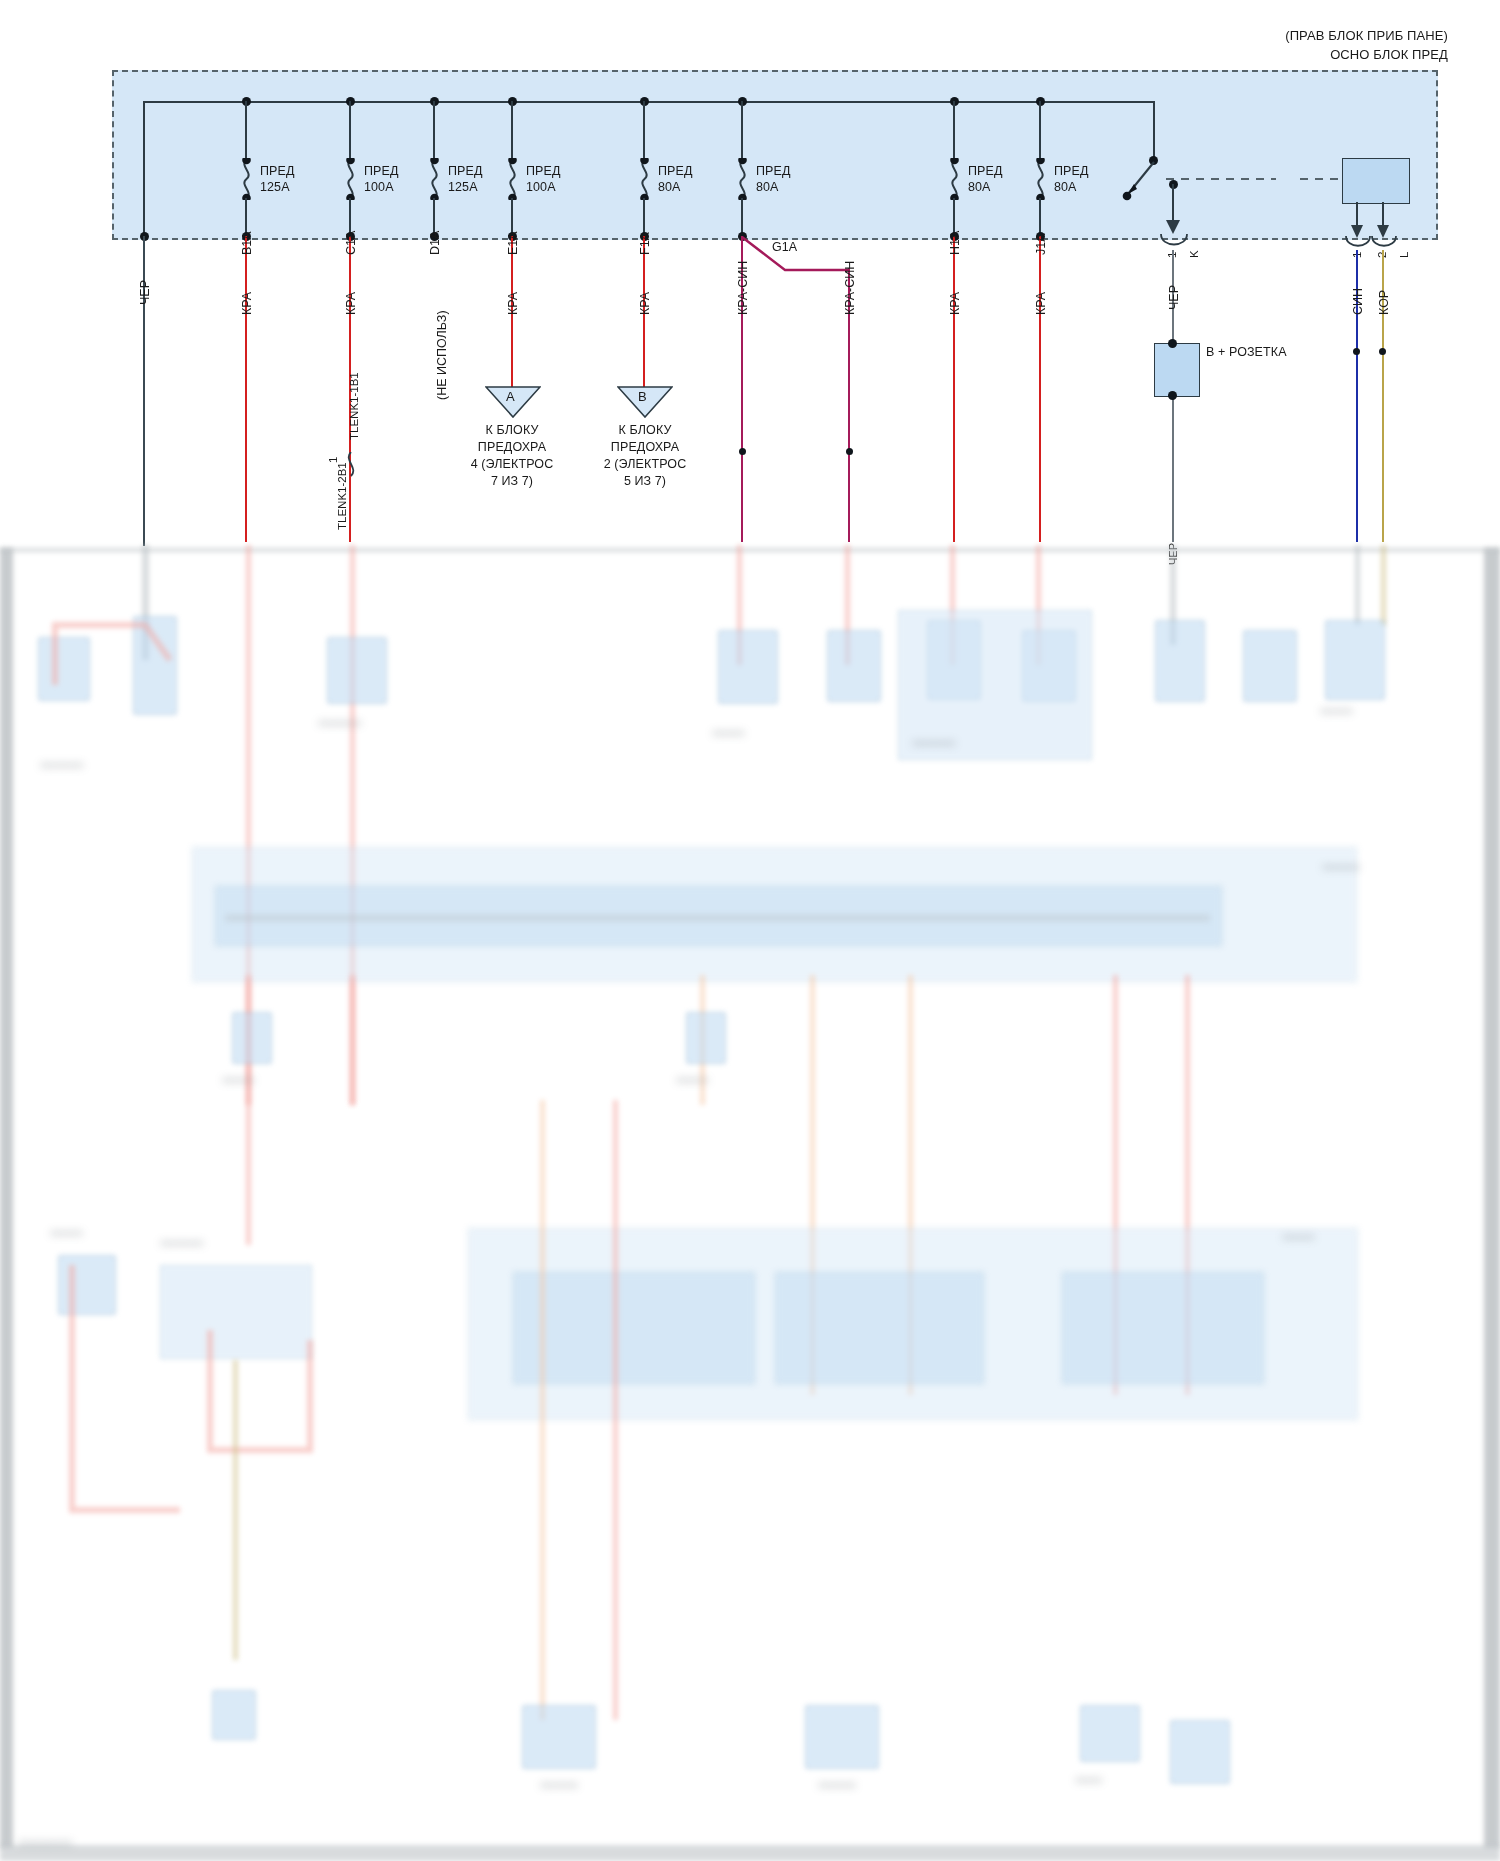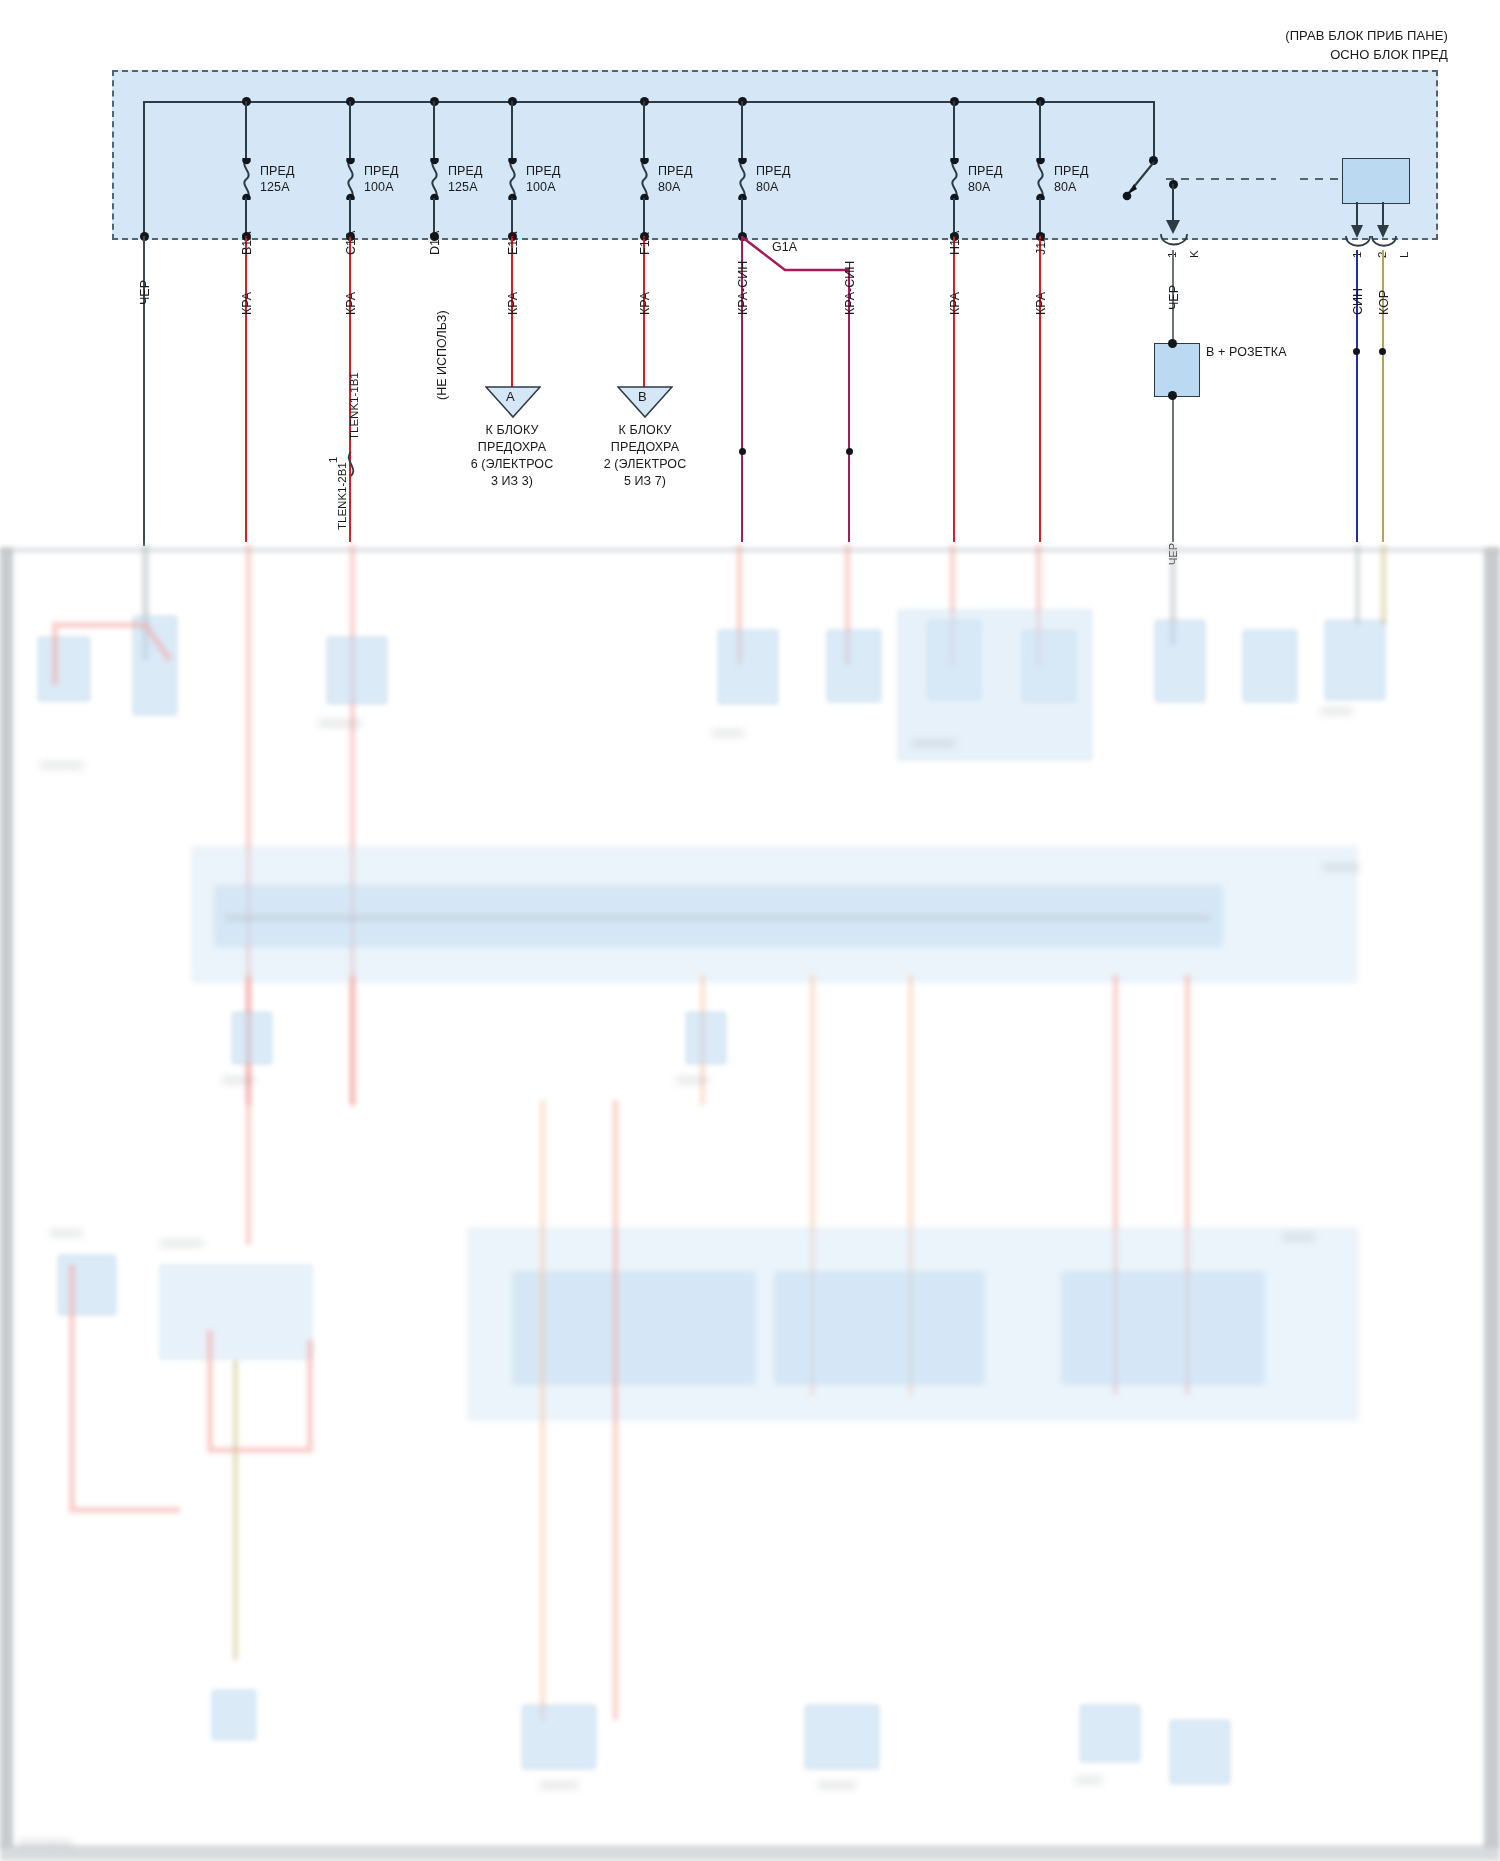--- a/index.html
+++ b/index.html
@@ -158,22 +158,22 @@
     <div class="vtxt" style="left:506px;top:315px;">КРА</div>
 
     <div class="trisvg" style="left:485px;top:386px;">
       <svg width="56" height="32" viewBox="0 0 56 32">
         <polygon points="1,1 55,1 28,31" fill="#d5e7f7" stroke="#2d3b44" stroke-width="1.6"></polygon>
       </svg>
     </div>
     <div class="txt" style="left:506px;top:389px;font-size:13px;">A</div>
     <div class="txt ctr" style="left:441px;top:423px;width:142px;">К БЛОКУ</div>
     <div class="txt ctr" style="left:441px;top:440px;width:142px;">ПРЕДОХРА</div>
-    <div class="txt ctr" style="left:441px;top:457px;width:142px;">6 (ЭЛЕКТРОС</div>
-    <div class="txt ctr" style="left:441px;top:474px;width:142px;">3 ИЗ 3)</div>
+    <div class="txt ctr" style="left:441px;top:457px;width:142px;">4 (ЭЛЕКТРОС</div>
+    <div class="txt ctr" style="left:441px;top:474px;width:142px;">7 ИЗ 7)</div>
   </div>
 
   <div>
     <div class="dot" style="left:640px;top:97px;"></div>
     <div class="busline" style="left:643px;top:101px;width:2.4px;height:60px;"></div>
     <div class="fuse" style="left:636px;top:158px;">
       <svg width="18" height="42" viewBox="0 0 18 42">
         <path d="M8.5 2 C 1 8, 16 15, 8.5 21 C 1 27, 16 34, 8.5 40" fill="none" stroke="#2d3b44" stroke-width="2"></path>
         <circle cx="8.5" cy="2" r="4.3" fill="#10161c"></circle>
         <circle cx="8.5" cy="40" r="4.3" fill="#10161c"></circle>

